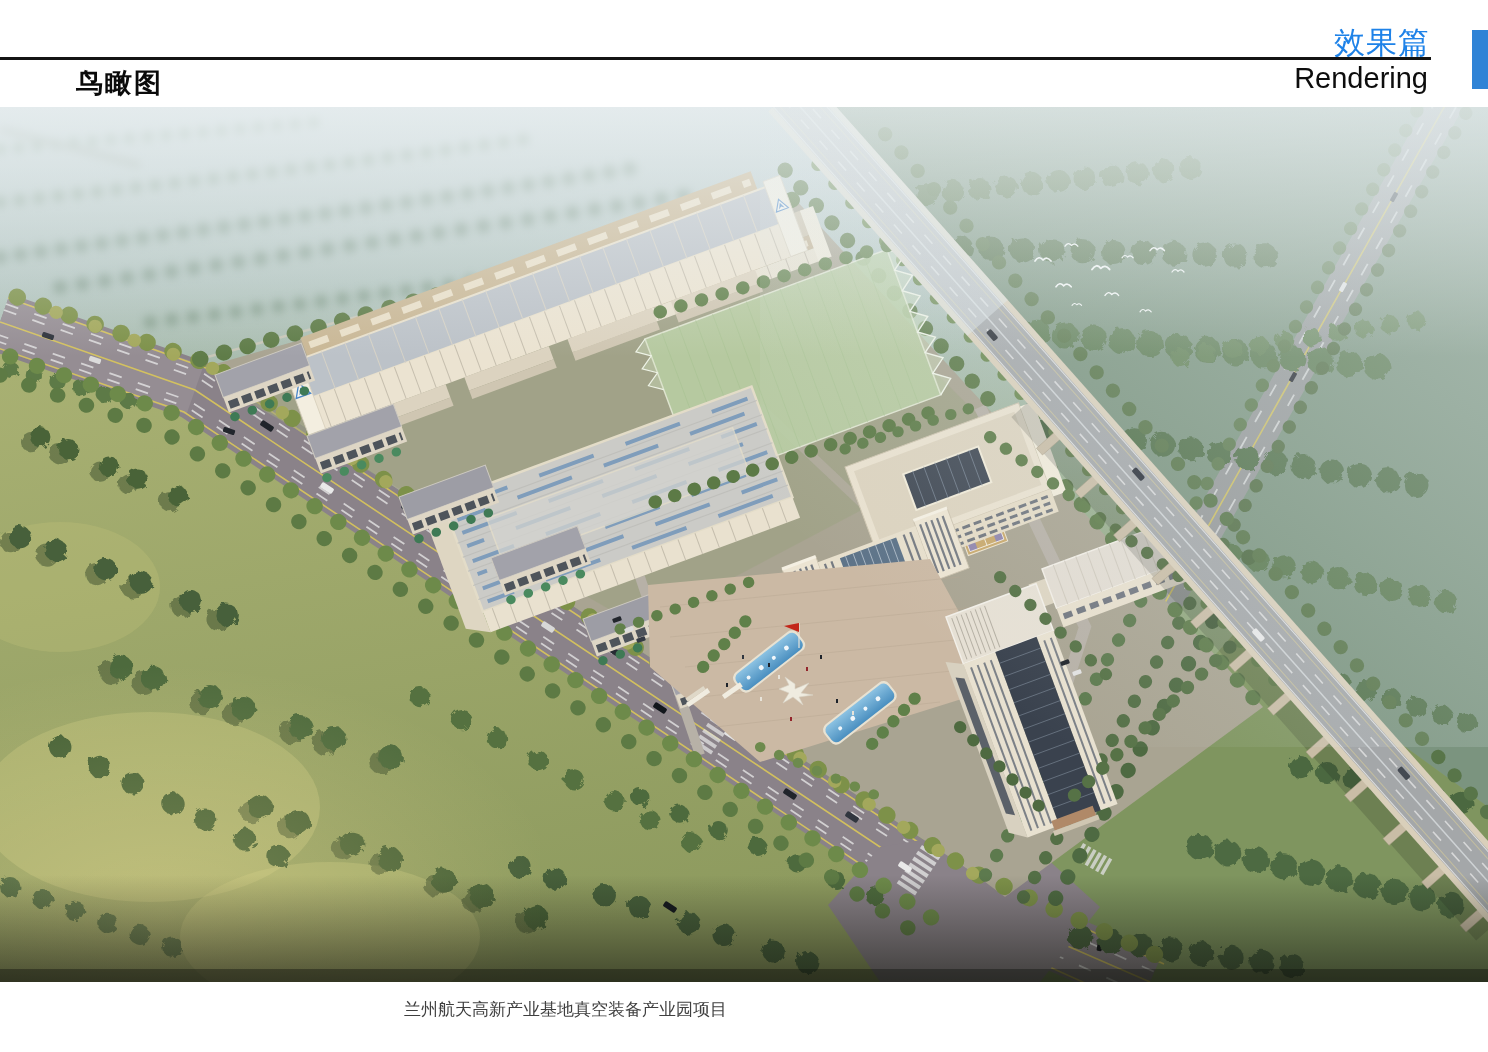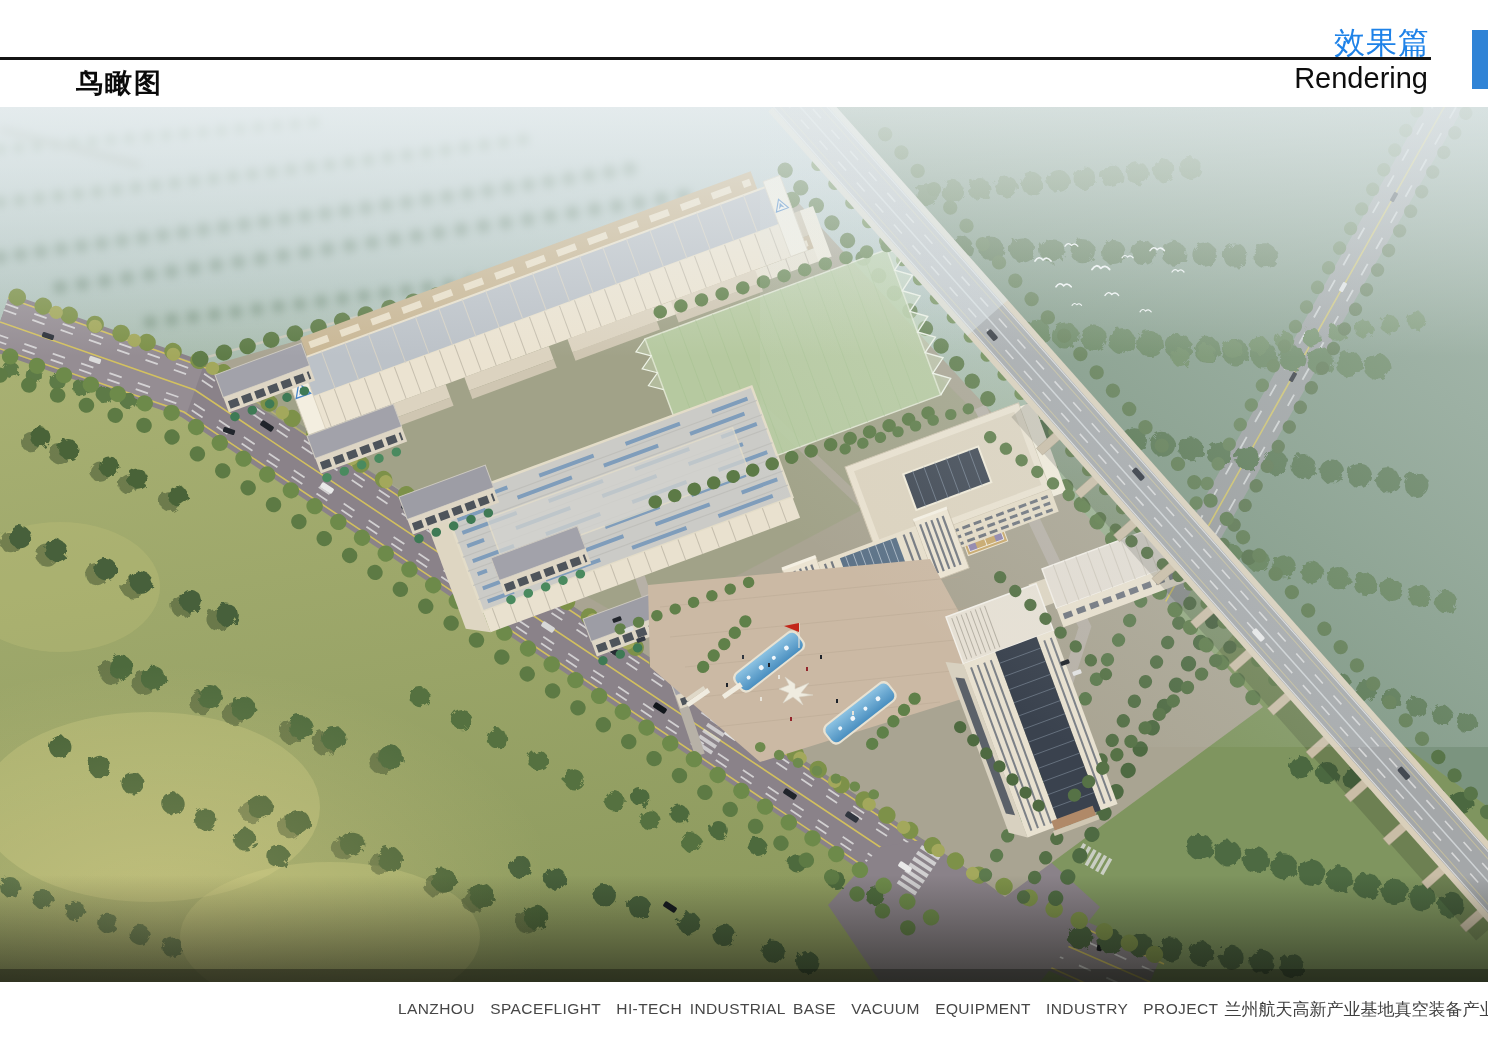--- a/index.html
+++ b/index.html
@@ -762,18 +762,17 @@
       <rect x="0" y="0" width="1488" height="250" fill="url(#topHaze)"></rect>
       <rect x="760" y="0" width="728" height="640" fill="url(#neHaze)"></rect>
       <rect x="0" y="540" width="540" height="335" fill="url(#warm)"></rect>
       <rect x="0" y="768" width="1488" height="107" fill="url(#vg)"></rect>
       <rect x="0" y="862" width="1488" height="13" fill="#0d0f0b" opacity=".4"></rect>
     </g>
   </svg>
   </div>
 
   <footer class="ftr">
-    <span class="cap-en">LANZHOU  SPACEFLIGHT  HI-TECH INDUSTRIAL BASE  VACUUM  EQUIPMENT  INDUSTRY  PROJECT</span>
     <span class="cap-zh">兰州航天高新产业基地真空装备产业园项目</span>
 
   </footer>
 
 </div>
 
 </body></html>

